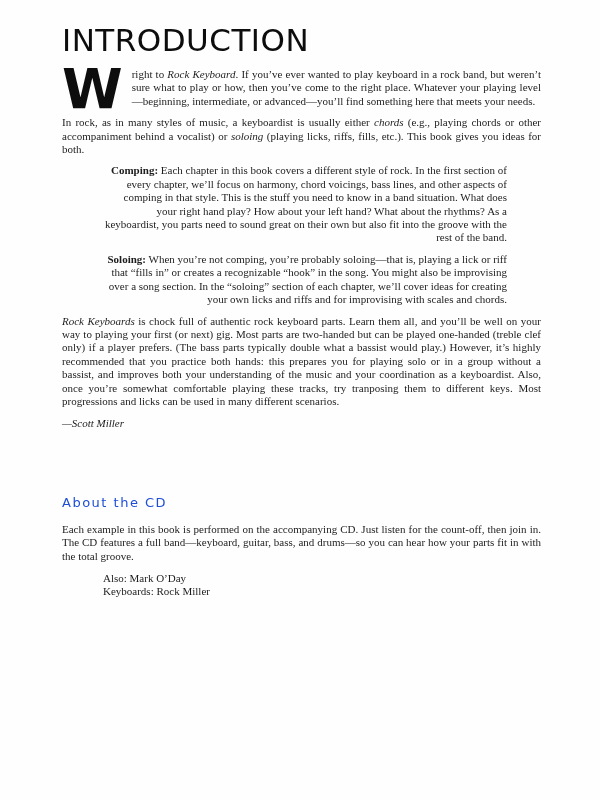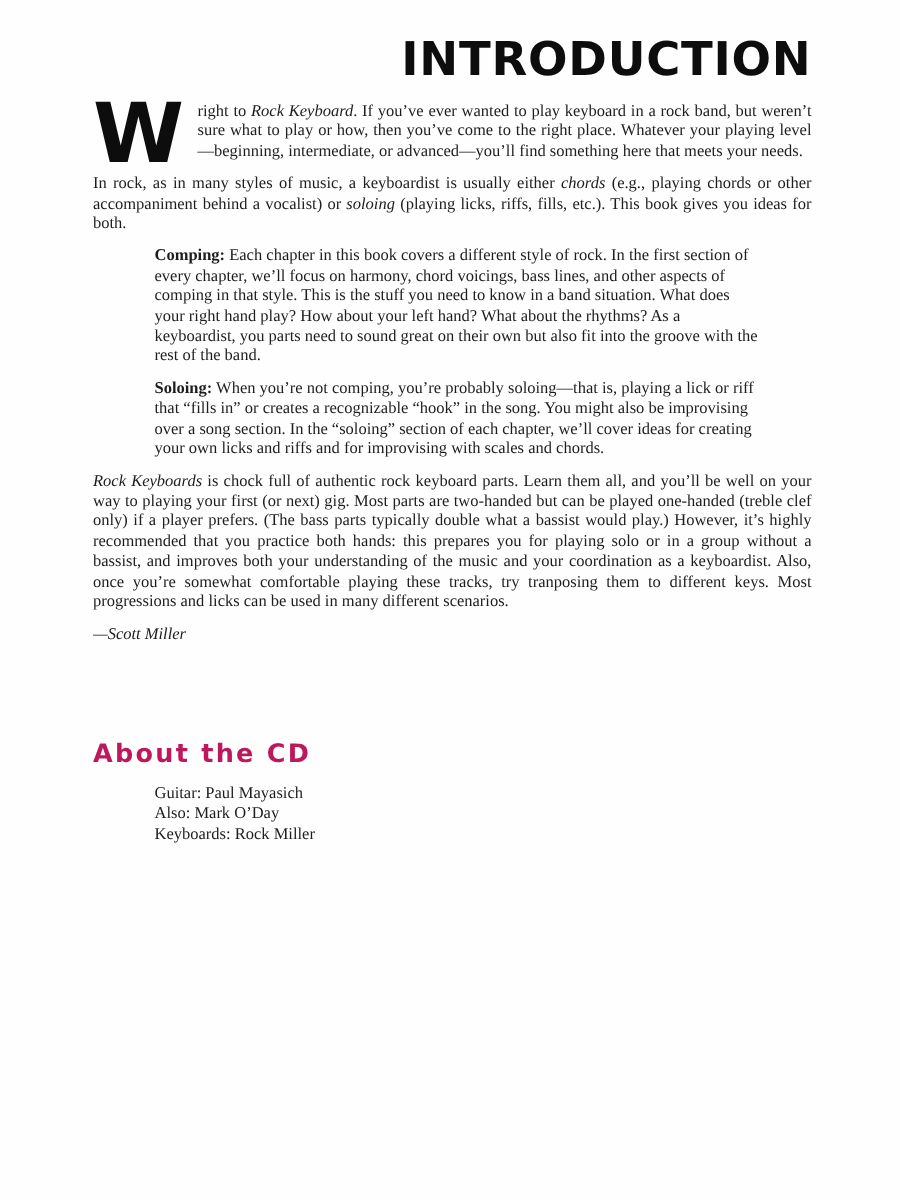--- a/index.html
+++ b/index.html
@@ -15,62 +15,62 @@
     background: #fefefe;
     padding: 24px 59px 0 62px;
     font-family: "Liberation Serif", serif;
     font-size: 11px;
     line-height: 13.4px;
     color: #1d1d1d;
     overflow: hidden;
   }
   .title {
     font-family: "DejaVu Sans", "Liberation Sans", sans-serif;
-    font-weight: bold;
+    font-weight: normal;
     font-size: 31px;
     line-height: 32px;
     letter-spacing: 0.5px;
-    text-align: right;
+    text-align: left;
     color: #0d0d0d;
     margin: 0 0 12px 0;
   }
   .para {
     margin: 0 0 8px 0;
   }
   .justify {
     text-align: justify;
   }
   .indent {
     margin-left: 41px;
     margin-right: 34px;
-    text-align: left;
+    text-align: right;
   }
   .it { font-style: italic; }
   .b  { font-weight: bold; }
   .dropcap {
     float: left;
     font-family: "DejaVu Sans", "Liberation Sans", sans-serif;
     font-weight: bold;
     font-size: 55px;
     line-height: 38px;
     height: 38px;
     margin: 2px 9px 0 0;
     color: #0d0d0d;
   }
   .sig {
     margin-top: 9px;
     font-style: italic;
   }
   .section-heading {
     font-family: "DejaVu Sans", "Liberation Sans", sans-serif;
-    font-weight: bold;
-    font-size: 17px;
+    font-weight: normal;
+    font-size: 13px;
     line-height: 20px;
     letter-spacing: 1.5px;
-    color: #be185d;
+    color: #1d4ed8;
     margin: 62px 0 10px 0;
   }
   .credits {
     margin: 9px 0 0 41px;
   }
   .credit {
     line-height: 13.4px;
   }
 </style>
 </head>
@@ -98,20 +98,20 @@
 
   <p class="para justify">
     <span class="it">Rock Keyboards</span><span> is chock full of authentic rock keyboard parts. Learn them all, and you’ll be well on your way to playing your first (or next) gig. Most parts are two-handed but can be played one-handed (treble clef only) if a player prefers. (The bass parts typically double what a bassist would play.) However, it’s highly recommended that you practice both hands: this prepares you for playing solo or in a group without a bassist, and improves both your understanding of the music and your coordination as a keyboardist. Also, once you’re somewhat comfortable playing these tracks, try tranposing them to different keys. Most progressions and licks can be used in many different scenarios.</span>
   </p>
 
 
   <p class="para it sig">—Scott Miller</p>
 
   <h2 class="section-heading">About the CD</h2>
 
+  <p class="para justify">Each example in this book is performed on the accompanying CD. Just listen for the count-off, then join in. The CD features a full band—keyboard, guitar, bass, and drums—so you can hear how your parts fit in with the total groove.</p>
 
   <div class="credits">
-    <div class="credit">Guitar: Paul Mayasich</div>
     <div class="credit">Also: Mark O’Day</div>
     <div class="credit">Keyboards: Rock Miller</div>
   </div>
 
 </div>
 
 </body></html>

